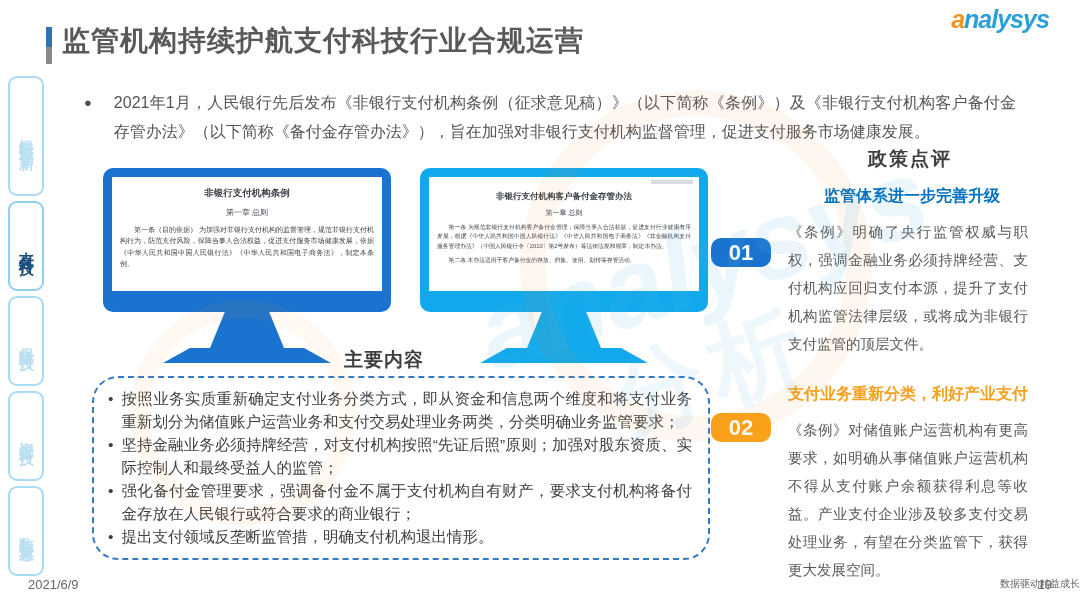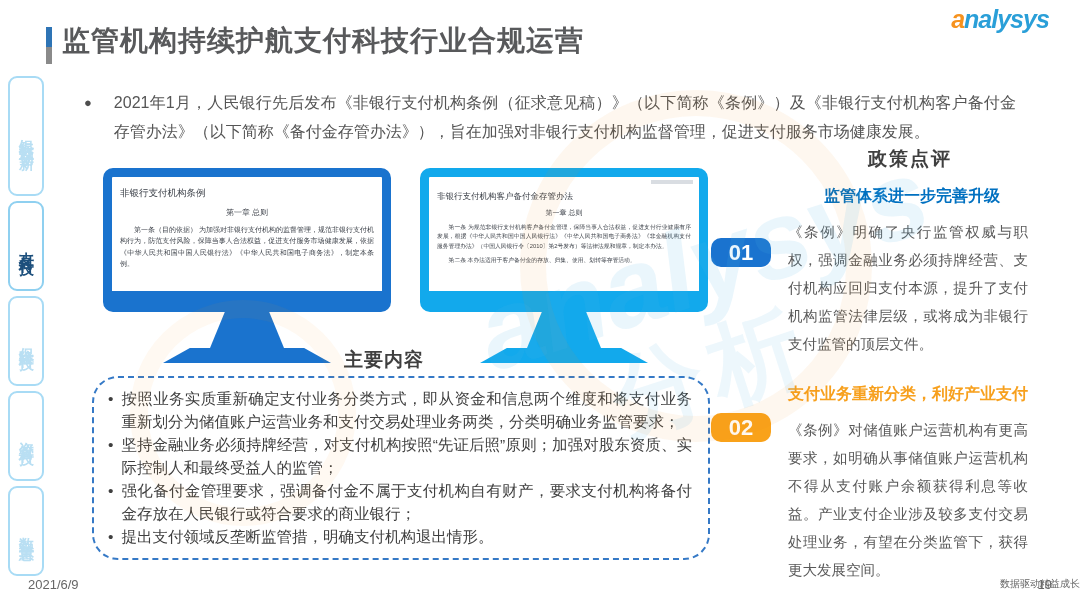--- a/index.html
+++ b/index.html
@@ -43,21 +43,21 @@
   .m1 .screen{border-color:#1a73ce;} .m2 .screen{border-color:#12a9ec;}
   .screen .chin-dot{position:absolute;left:50%;bottom:-16px;width:10px;height:10px;
     margin-left:-5px;border-radius:50%;background:#fff;}
   .neck{width:74px;height:36px;margin:0 auto;
     clip-path:polygon(20% 0,80% 0,100% 100%,0 100%);}
   .base{width:168px;height:15px;margin:0 auto;
     clip-path:polygon(16% 0,84% 0,100% 100%,0 100%);}
   .m1 .neck,.m1 .base{background:#1a73ce;}
   .m2 .neck,.m2 .base{background:#12a9ec;}
   .doc{color:#3a3f47;}
-  .doc .doc-title{font-weight:normal;font-size:9.5px;margin-top:4px;}
+  .doc .doc-title{text-align:center;font-weight:bold;font-size:9.5px;margin-top:4px;}
   .doc .doc-sub{text-align:center;font-size:8px;margin-top:4px;}
   .doc .doc-chapter{text-align:center;font-size:8px;margin-top:7px;}
   .doc .doc-body{font-size:7px;line-height:1.62;margin-top:6px;text-indent:2em;text-align:justify;}
   .m2 .doc .doc-title{font-size:8.5px;margin-top:8px;}
   .m2 .doc .doc-chapter{font-size:7px;margin-top:5px;}
   .m2 .doc .doc-body{font-size:5.8px;line-height:1.6;margin-top:5px;}
   .doc-mark{position:absolute;top:3px;right:6px;width:42px;height:4px;background:#d9dde2;}
 
   
   .main-label{left:344px;top:347px;font-size:19px;font-weight:bold;color:#3f3f3f;letter-spacing:1px;}

